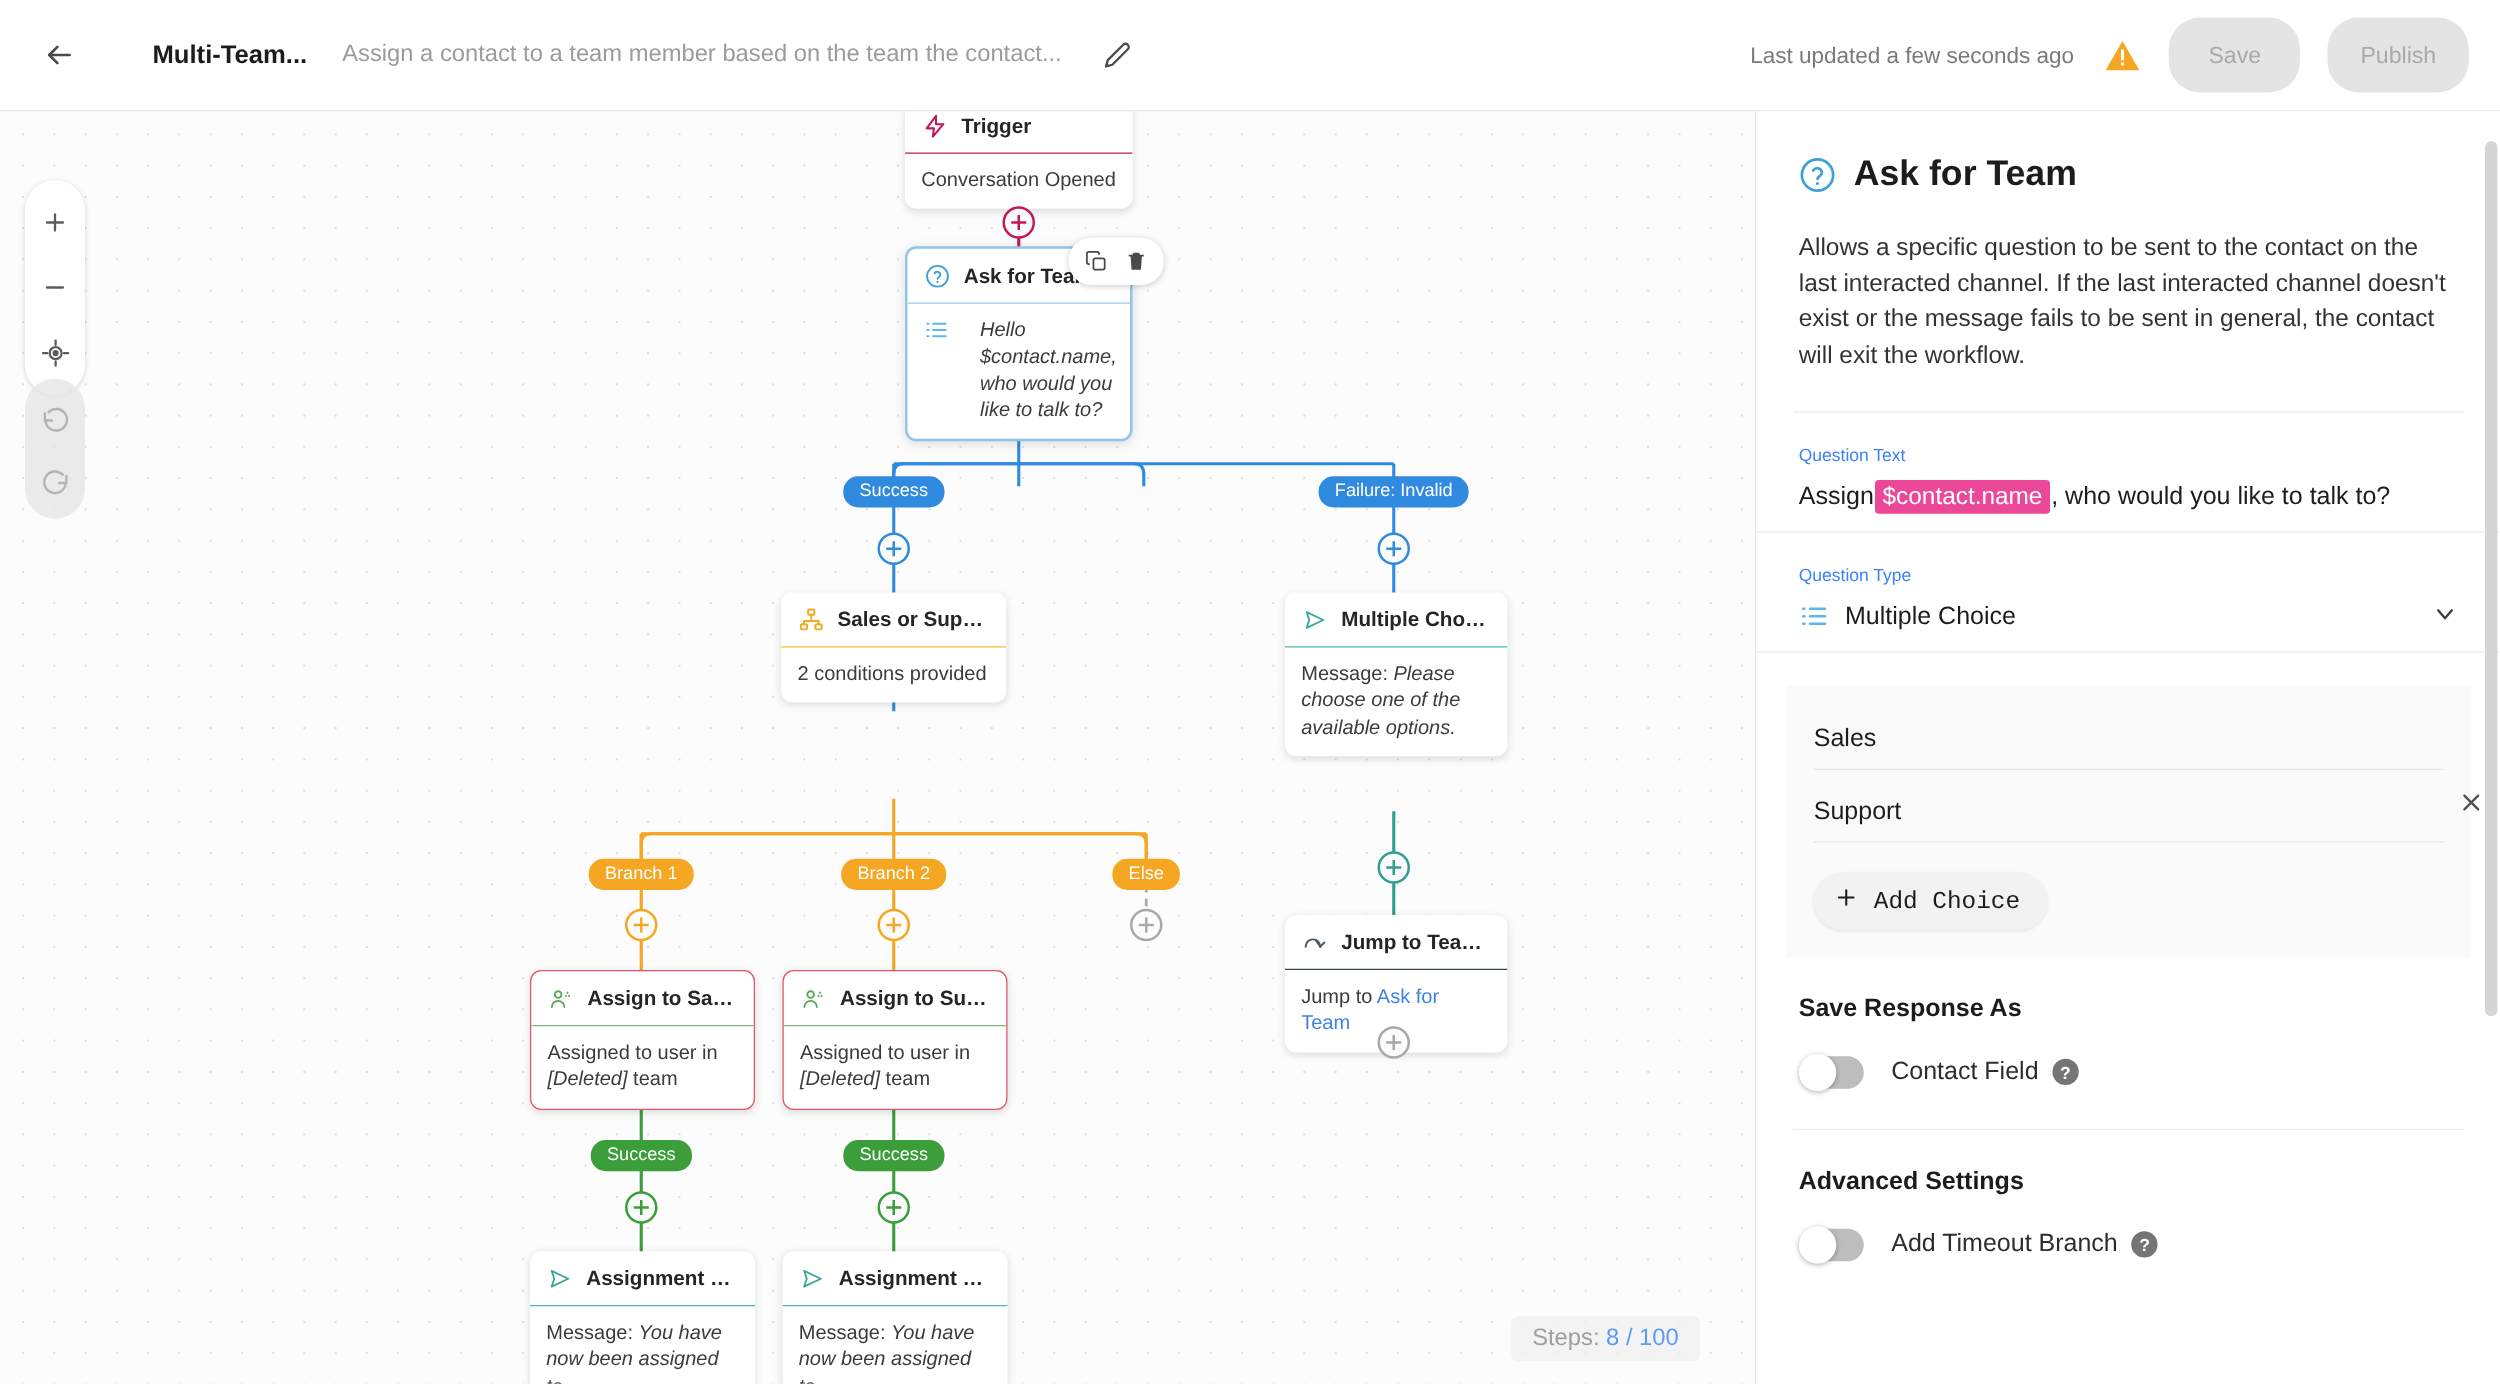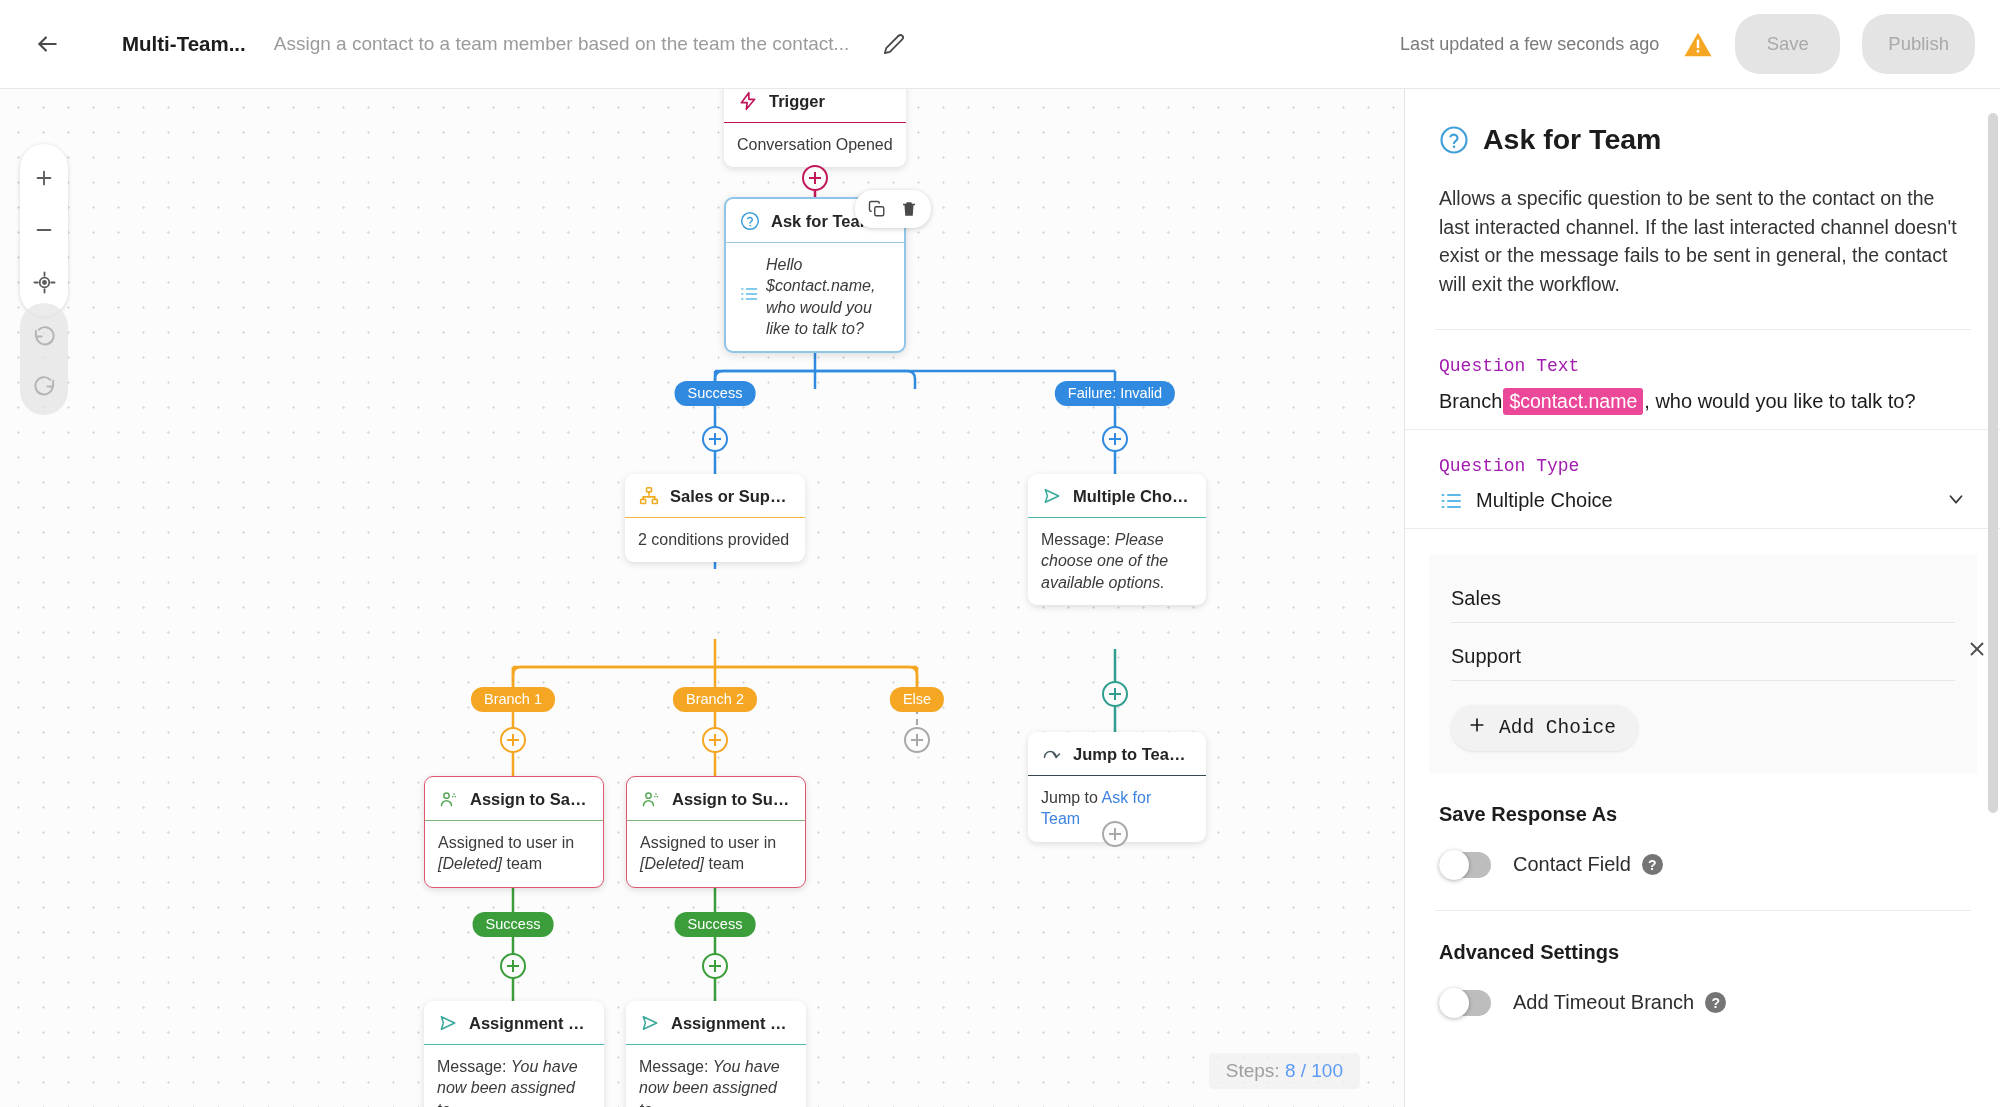--- a/index.html
+++ b/index.html
@@ -124,21 +124,21 @@
     display: flex; align-items: center; justify-content: center;
   }
   .node .n-title {
     font-size: 16.5px; font-weight: bold; color: #252525;
     white-space: nowrap; overflow: hidden; text-overflow: ellipsis;
   }
   .node .n-body {
     padding: 11px 13px 12px 13px;
     font-size: 16px; color: #3b3b3b; line-height: 1.33;
   }
-  .node .n-body.with-ico { display: flex; align-items: center; gap: 7px; }
+  .node .n-body.with-ico { display: flex; align-items: flex-start; gap: 25px; }
   .node .n-body em { font-style: italic; }
   .node .n-body .lnk { color: #3f83e0; }
 
   .node.selected { border: 2px solid #8ec5e8; box-shadow: 0 2px 9px rgba(0,0,0,.13); }
   .node.trig  .n-head { border-bottom-color: #c2185b; }
   .node.ask   .n-head { border-bottom-color: #9dcbe8; }
   .node.brnch .n-head { border-bottom-color: #f4b93d; }
   .node.msg   .n-head { border-bottom-color: #4db6ac; }
   .node.jump  .n-head { border-bottom-color: #37474f; }
   .node.assign { border: 1.6px solid #e0566f; }
@@ -207,21 +207,21 @@
   .p-title-ico { width: 30px; height: 30px; margin-right: 14px; flex: 0 0 30px; }
   .p-title { font-size: 28.5px; font-weight: bold; color: #1c1c1c; }
   .p-desc {
     padding: 28px 42px 0 34px;
     font-size: 19.5px; color: #333; line-height: 1.47;
   }
   .p-sep { height: 1px; background: #ececec; margin: 30px 30px 0 30px; }
 
   .fld-label {
     padding: 26px 34px 0 34px;
-    font-size: 18px; color: #a21caf; font-family: Liberation Mono, monospace;
+    font-size: 14px; color: #3b82f6;
   }
   .fld-value {
     padding: 12px 34px 14px 34px;
     font-size: 20px; color: #1c1c1c;
     border-bottom: 1px solid #ececec;
     margin: 0 0 0 0;
     display: flex; align-items: baseline; flex-wrap: wrap;
   }
   .token {
     background: #ec4899; color: #ffffff;
@@ -605,21 +605,21 @@
         </span>
         <span class="p-title">Ask for Team</span>
       </div>
 
       <div class="p-desc">Allows a specific question to be sent to the contact on the last interacted channel. If the last interacted channel doesn't exist or the message fails to be sent in general, the contact will exit the workflow.</div>
 
       <div class="p-sep"></div>
 
       <div class="fld-label">Question Text</div>
       <div class="fld-value">
-        <span>Branch </span>
+        <span>Assign </span>
           <span class="token">$contact.name</span>
           <span>, who would you like to talk to?</span>
       </div>
 
       <div class="fld-label">Question Type</div>
       <div class="sel-row">
         <span class="sel-ico">
           <svg width="24" height="24" viewBox="0 0 24 24" stroke="#5bb8e8" stroke-width="2" stroke-linecap="round">
             <line x1="9" y1="6" x2="21" y2="6"></line>
               <line x1="9" y1="12" x2="21" y2="12"></line>

